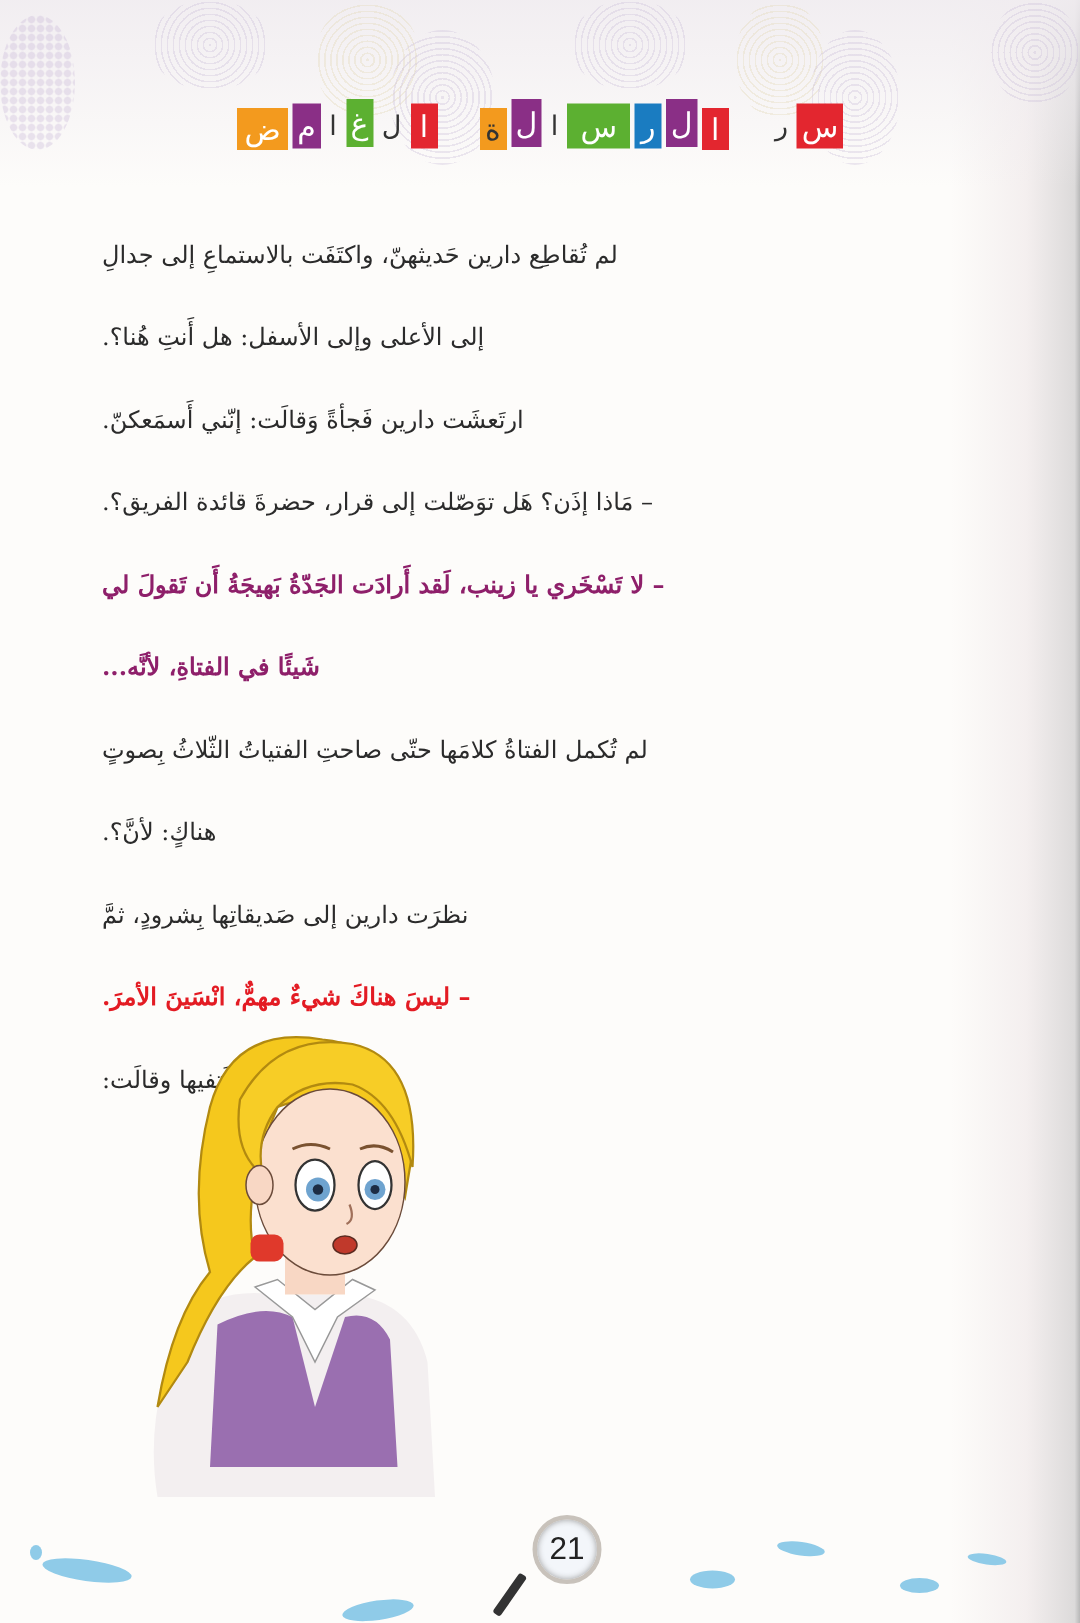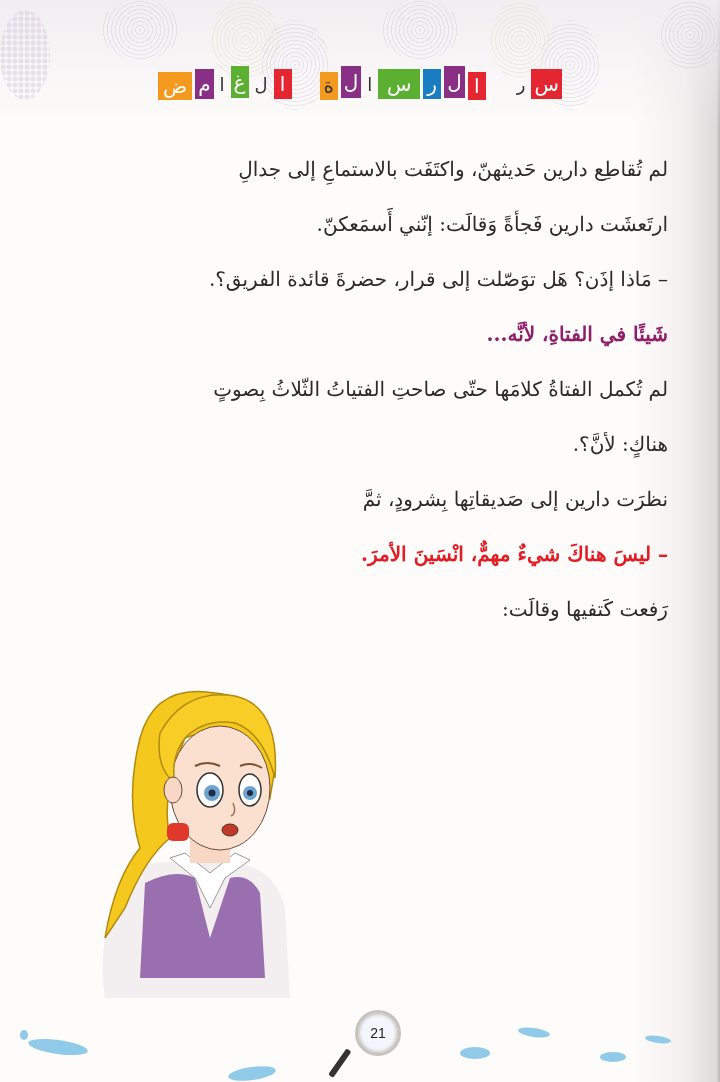--- a/index.html
+++ b/index.html
@@ -32,36 +32,36 @@
     min-width: 18px; height: 30px; padding: 0 3px;
     font-family: "DejaVu Sans", sans-serif; font-size: 20px; color: #fff;
     box-sizing: border-box;
   }
   .tile.plain { color: #333; background: transparent; min-width: 10px; font-size: 18px; }
   .tile.t1 { height: 32px; margin-top: -4px; }
   .tile.t2 { height: 28px; margin-top: 4px; }
   .title-gap { width: 22px; }
   .text-block {
     position: absolute; right: 52px; top: 142px; width: 600px;
-    direction: rtl; text-align: right;
-    font-size: 20px; color: #2b2b2b;
+    direction: rtl; text-align: left;
+    font-size: 16px; color: #2b2b2b;
   }
   .line { height: 55px; line-height: 55px; white-space: nowrap; }
   .line.purple { color: #8e1f6a; font-weight: bold; }
   .line.red { color: #e31b23; font-weight: bold; }
   .illus {
     position: absolute; left: 85px; top: 678px; width: 250px; height: 320px;
   }
   .footprint { position: absolute; background: #8fcbe8; border-radius: 50%; }
   .page-num {
     position: absolute; left: 355px; top: 1010px; width: 40px; height: 40px;
     border-radius: 50%; background: #f3f6fa;
     border: 3px solid #c8c2bb; box-shadow: inset 0 0 4px #999;
     display: flex; align-items: center; justify-content: center;
-    font-family: "Liberation Sans", sans-serif; font-size: 14px; color: #222;
+    font-family: "Liberation Sans", sans-serif; font-size: 21px; color: #222;
   }
   .handle {
     position: absolute; left: 346px; top: 1050px; width: 6px; height: 32px;
     background: #333; transform: rotate(35deg); transform-origin: top center;
     border-radius: 2px;
   }
 </style>
 </head>
 <body>
 
@@ -93,22 +93,24 @@
     <span class="tile" style="background:#e3262f;">ا</span>
     <span class="tile plain">ل</span>
     <span class="tile t1" style="background:#5cb031;">غ</span>
     <span class="tile plain">ا</span>
     <span class="tile" style="background:#8a2f86;">م</span>
     <span class="tile t2" style="background:#f39a1e;min-width:34px;">ض</span>
   </div>
 
   <div class="text-block">
     <div class="line">لم تُقاطِع دارين حَديثهنّ، واكتَفَت بالاستماعِ إلى جدالِ</div>
+    <div class="line">إلى الأعلى وإلى الأسفل: هل أَنتِ هُنا؟.</div>
     <div class="line">ارتَعشَت دارين فَجأةً وَقالَت: إنّني أَسمَعكنّ.</div>
     <div class="line">– مَاذا إذَن؟ هَل توَصّلت إلى قرار، حضرةَ قائدة الفريق؟.</div>
+    <div class="line purple">– لا تَسْخَري يا زينب، لَقد أَرادَت الجَدّةُ بَهيجَةُ أَن تَقولَ لي</div>
     <div class="line purple">شَيئًا في الفتاةِ، لأنَّه...</div>
     <div class="line">لم تُكمل الفتاةُ كلامَها حتّى صاحتِ الفتياتُ الثّلاثُ بِصوتٍ</div>
     <div class="line">هناكٍ: لأنَّ؟.</div>
     <div class="line">نظرَت دارين إلى صَديقاتِها بِشرودٍ، ثمَّ</div>
     <div class="line red">– ليسَ هناكَ شيءٌ مهمٌّ، انْسَينَ الأمرَ.</div>
     <div class="line">رَفعت كَتفيها وقالَت:</div>
   </div>
 
   <div class="illus">
     <svg width="250" height="320" viewBox="0 0 250 320">

